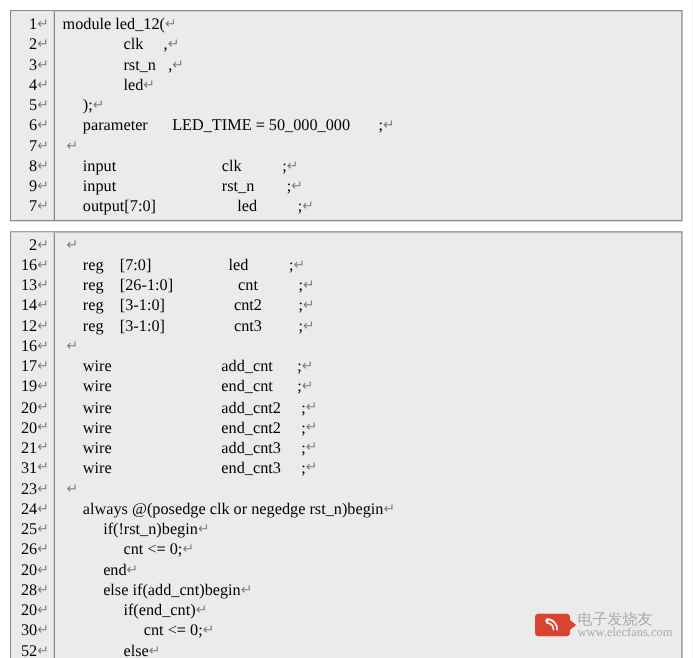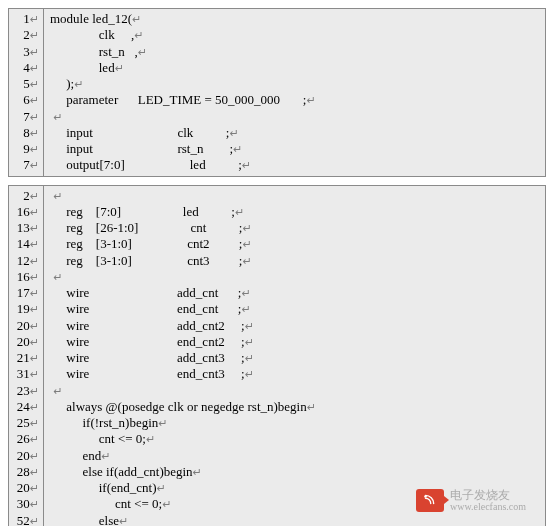--- a/index.html
+++ b/index.html
@@ -38,23 +38,24 @@
   .code div {
     position: relative;
   }
   .nl {
     color: #7d7d7d;
     font-size: 11px;
     vertical-align: middle;
   }
   .watermark {
     position: fixed;
-    right: 28px;
+    right: 16px;
     bottom: 14px;
     display: flex;
+    align-items: center;
     gap: 6px;
     opacity: 0.95;
     margin-left: 36px;
   }
   .watermark .bubble {
     display: flex;
     align-items: center;
     gap: 4px;
     background: #d93a26;
     color: #fff;

